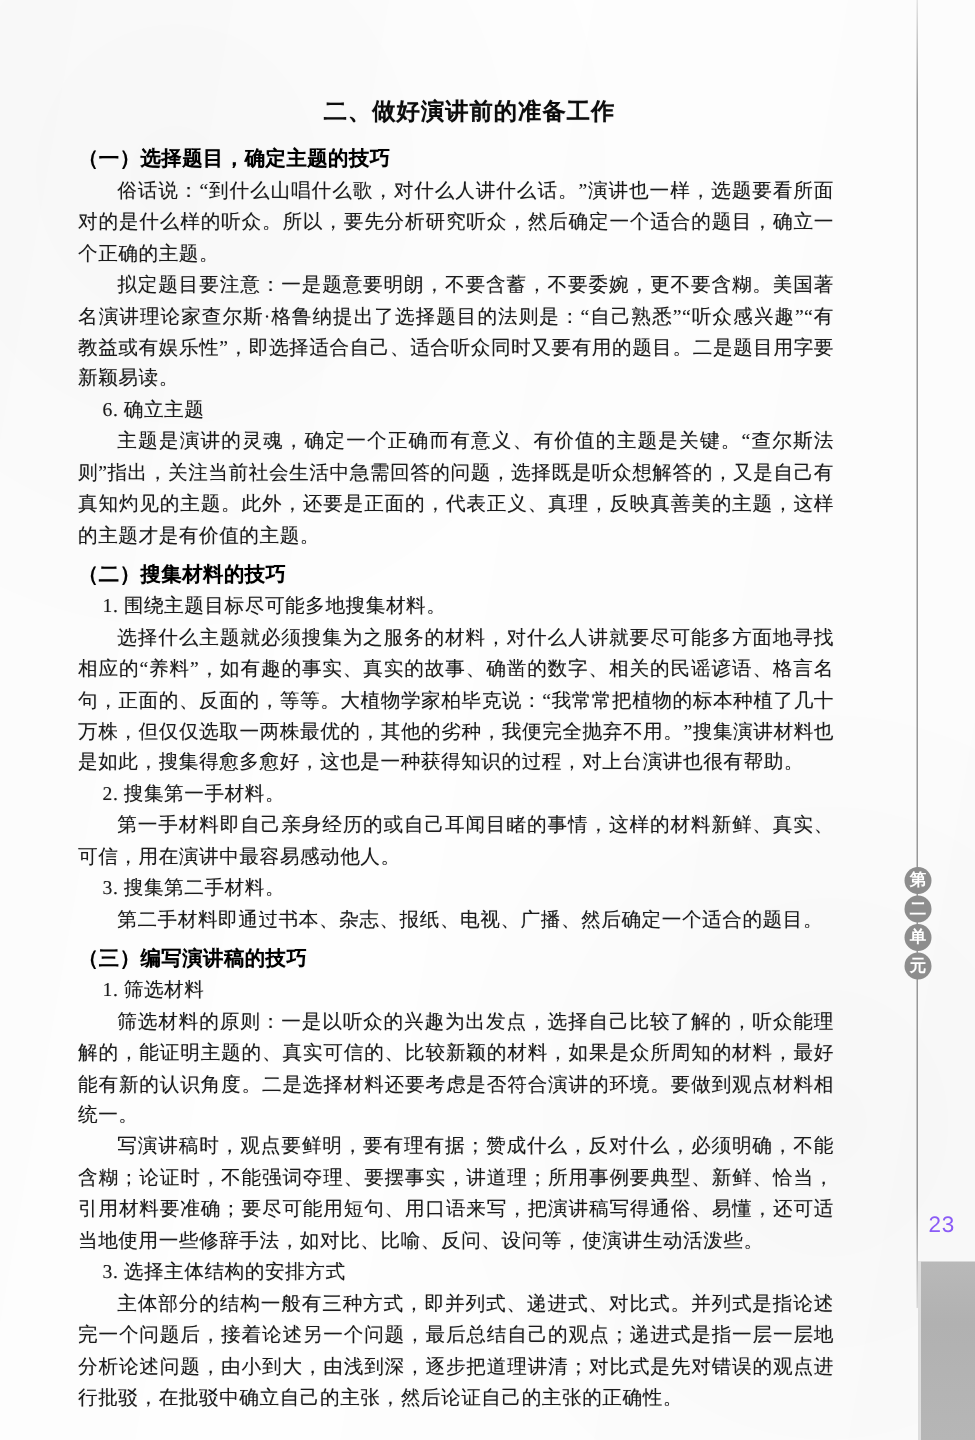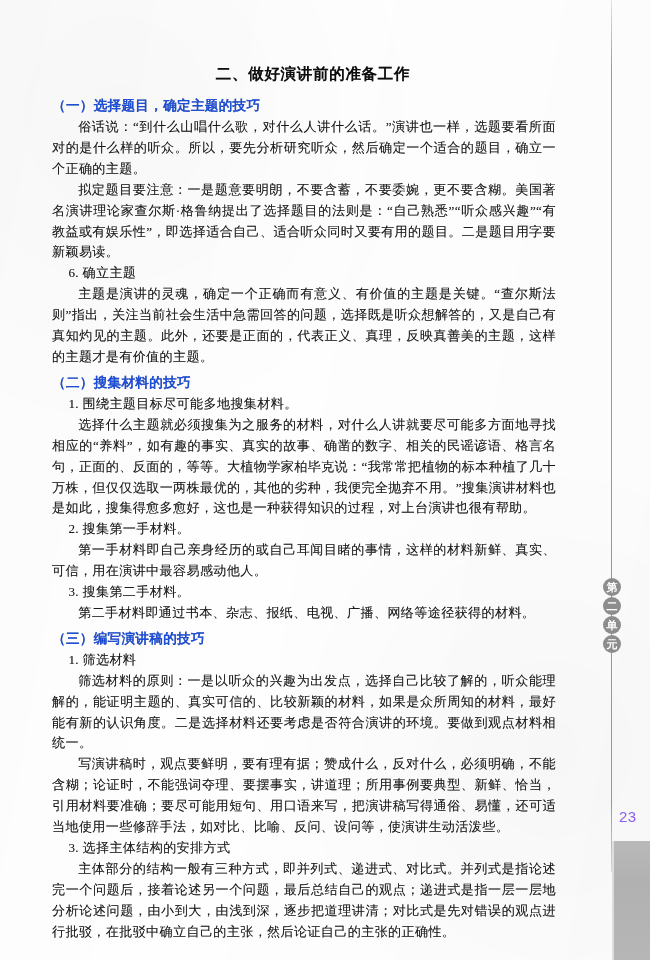--- a/index.html
+++ b/index.html
@@ -46,21 +46,21 @@
     margin: 0 0 12px 0;
     padding-left: 18px;
     color: #0d0d0d;
   }
 
   .sub-title {
     font-weight: bold;
     font-size: 13.6px;
     letter-spacing: 0.3px;
     margin: 6px 0 2px 0;
-    color: #1d4ed8;
+    color: #000000;
   }
 
   p.body {
     font-size: 13.1px;
     line-height: 20.9px;
     margin: 0;
     text-align: justify;
     text-justify: inter-character;
     letter-spacing: 0.35px;
     color: #1b1b1b;
@@ -158,21 +158,21 @@
     <p class="body indent">拟定题目要注意：一是题意要明朗，不要含蓄，不要委婉，更不要含糊。美国著名演讲理论家查尔斯·格鲁纳提出了选择题目的法则是：“自己熟悉”“听众感兴趣”“有教益或有娱乐性”，即选择适合自己、适合听众同时又要有用的题目。二是题目用字要新颖易读。</p>
     <p class="body num">6. 确立主题</p>
     <p class="body indent">主题是演讲的灵魂，确定一个正确而有意义、有价值的主题是关键。“查尔斯法则”指出，关注当前社会生活中急需回答的问题，选择既是听众想解答的，又是自己有真知灼见的主题。此外，还要是正面的，代表正义、真理，反映真善美的主题，这样的主题才是有价值的主题。</p>
 
     <h2 class="sub-title">（二）搜集材料的技巧</h2>
     <p class="body num">1. 围绕主题目标尽可能多地搜集材料。</p>
     <p class="body indent">选择什么主题就必须搜集为之服务的材料，对什么人讲就要尽可能多方面地寻找相应的“养料”，如有趣的事实、真实的故事、确凿的数字、相关的民谣谚语、格言名句，正面的、反面的，等等。大植物学家柏毕克说：“我常常把植物的标本种植了几十万株，但仅仅选取一两株最优的，其他的劣种，我便完全抛弃不用。”搜集演讲材料也是如此，搜集得愈多愈好，这也是一种获得知识的过程，对上台演讲也很有帮助。</p>
     <p class="body num">2. 搜集第一手材料。</p>
     <p class="body indent">第一手材料即自己亲身经历的或自己耳闻目睹的事情，这样的材料新鲜、真实、可信，用在演讲中最容易感动他人。</p>
     <p class="body num">3. 搜集第二手材料。</p>
-    <p class="body indent">第二手材料即通过书本、杂志、报纸、电视、广播、网络等途径获得的材料。</p>
+    <p class="body indent">第二手材料即通过书本、杂志、报纸、电视、广播、然后确定一个适合的题目。</p>
 
     <h2 class="sub-title">（三）编写演讲稿的技巧</h2>
     <p class="body num">1. 筛选材料</p>
     <p class="body indent">筛选材料的原则：一是以听众的兴趣为出发点，选择自己比较了解的，听众能理解的，能证明主题的、真实可信的、比较新颖的材料，如果是众所周知的材料，最好能有新的认识角度。二是选择材料还要考虑是否符合演讲的环境。要做到观点材料相统一。</p>
     <p class="body indent">写演讲稿时，观点要鲜明，要有理有据；赞成什么，反对什么，必须明确，不能含糊；论证时，不能强词夺理、要摆事实，讲道理；所用事例要典型、新鲜、恰当，引用材料要准确；要尽可能用短句、用口语来写，把演讲稿写得通俗、易懂，还可适当地使用一些修辞手法，如对比、比喻、反问、设问等，使演讲生动活泼些。</p>
     <p class="body num">3. 选择主体结构的安排方式</p>
     <p class="body indent">主体部分的结构一般有三种方式，即并列式、递进式、对比式。并列式是指论述完一个问题后，接着论述另一个问题，最后总结自己的观点；递进式是指一层一层地分析论述问题，由小到大，由浅到深，逐步把道理讲清；对比式是先对错误的观点进行批驳，在批驳中确立自己的主张，然后论证自己的主张的正确性。</p>
 
   </div>
 

